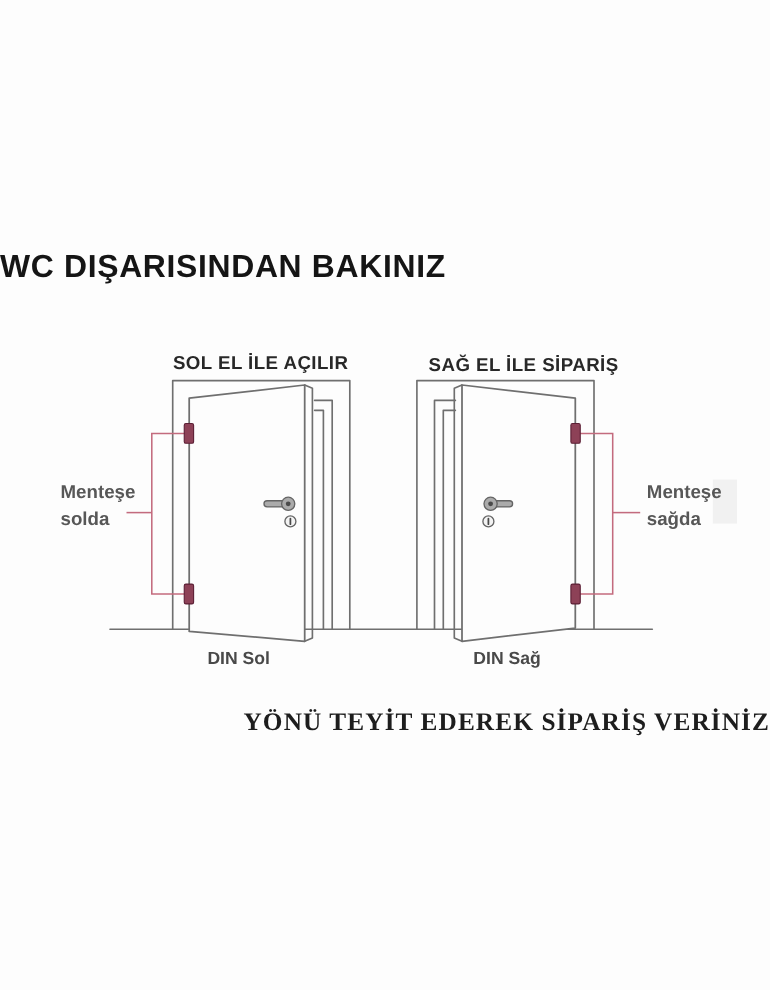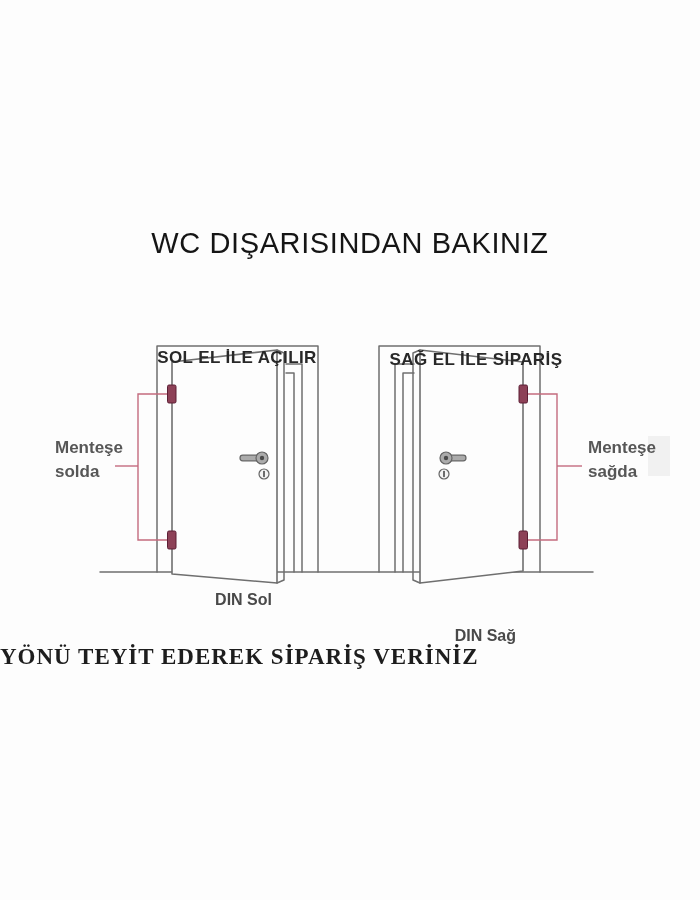--- a/index.html
+++ b/index.html
@@ -10,51 +10,50 @@
     position:relative;
     overflow:hidden;
   }
   .stage{position:absolute;inset:0;width:700px;height:900px;}
   svg.linework{position:absolute;left:0;top:0;}
 
   .txt{position:absolute;white-space:nowrap;}
 
   .page-title{
     left:0;right:0;top:227px;
-    text-align:center;
-    font-size:29px;font-weight:400;
+    text-align:left;
+    font-size:29px;font-weight:700;
     letter-spacing:0.6px;
     color:#151515;
   }
   .door-header{
     top:320px;width:240px;text-align:center;
     font-size:17px;font-weight:700;letter-spacing:0.4px;
     color:#282828;
-    margin-top:28px;
   }
   .door-header.left{left:117px;}
   .door-header.right{left:356px;top:322px;}
 
   .hinge-label{
     top:436px;
     font-size:17px;font-weight:700;
     color:#575757;line-height:24px;
   }
   .hinge-label.left{left:55px;}
   .hinge-label.right{left:588px;}
 
   .din-label{
-    top:591px;width:110px;text-align:right;
+    top:591px;width:110px;text-align:center;
     font-size:16px;font-weight:700;color:#494949;
   }
   .din-label.left{left:162px;}
-  .din-label.right{left:406px;margin-top:36px;}
+  .din-label.right{left:406px;}
 
   .footer-note{
-    left:0;right:0;top:644px;text-align:left;
+    left:0;right:0;top:644px;text-align:right;
     font-family:"Liberation Serif",serif;
     font-size:23px;font-weight:700;letter-spacing:1px;
     color:#1d1d1d;
   }
 
   
   .stroke{fill:none;stroke:var(--color-line,#6f6f6f);stroke-width:1.5;stroke-linejoin:round;stroke-linecap:round;}
   .door-face{fill:#fdfdfd;stroke:var(--color-line,#6f6f6f);stroke-width:1.6;stroke-linejoin:round;}
   .annot{fill:none;stroke:var(--color-annotation,#c36b7e);stroke-width:1.4;}
   .hinge{fill:var(--color-hinge,#8d4157);stroke:var(--color-hinge_border,#5c1f35);stroke-width:1;}

